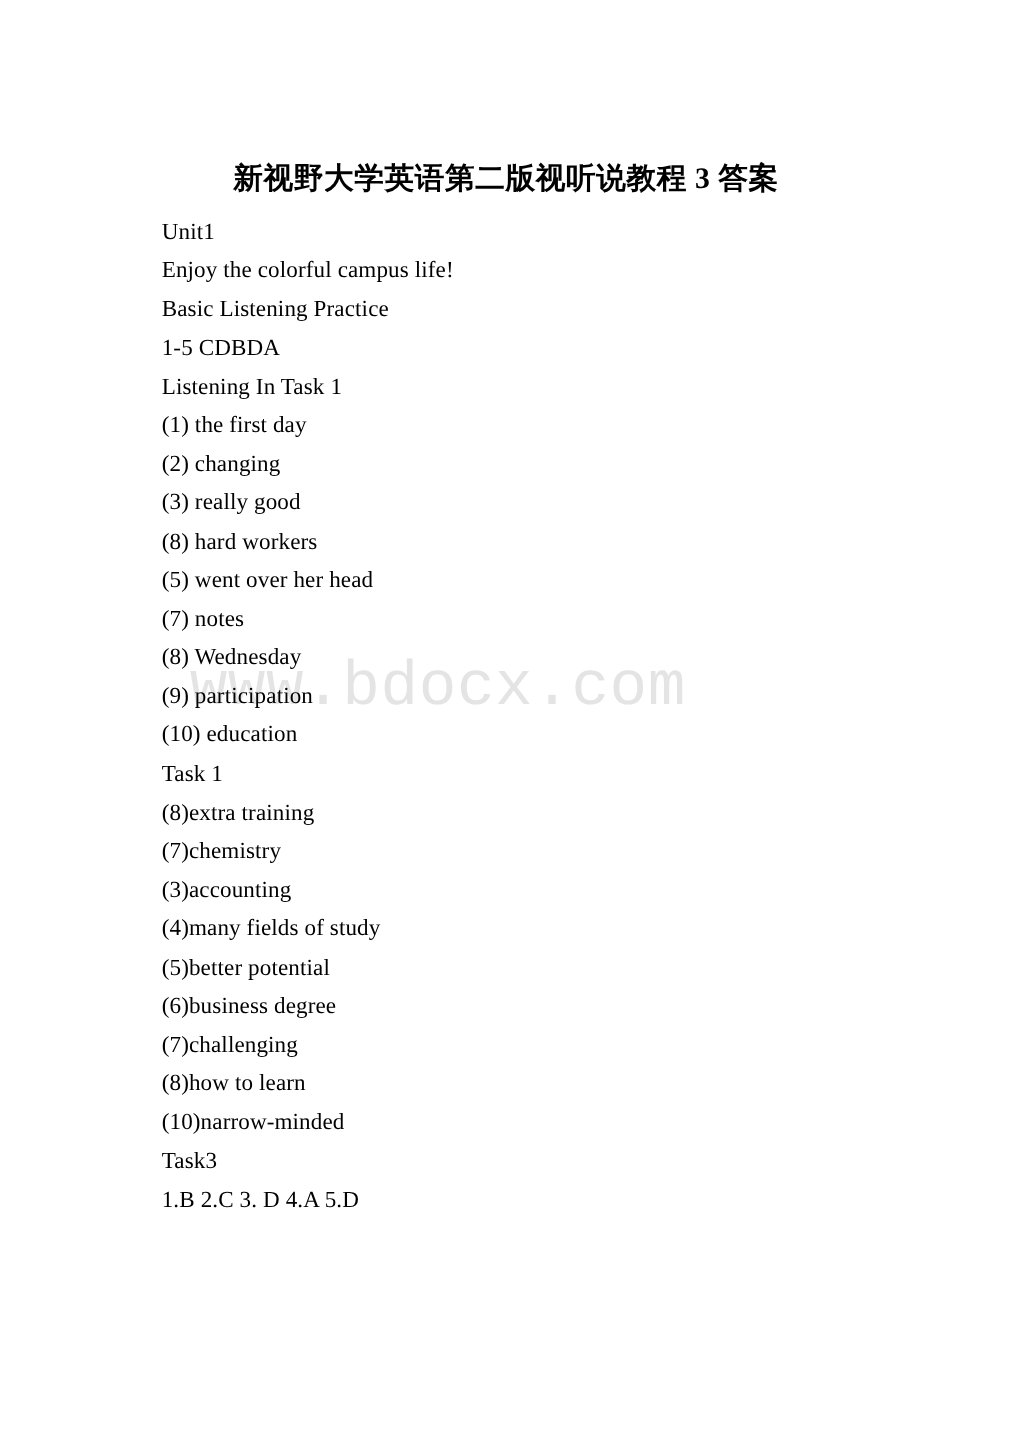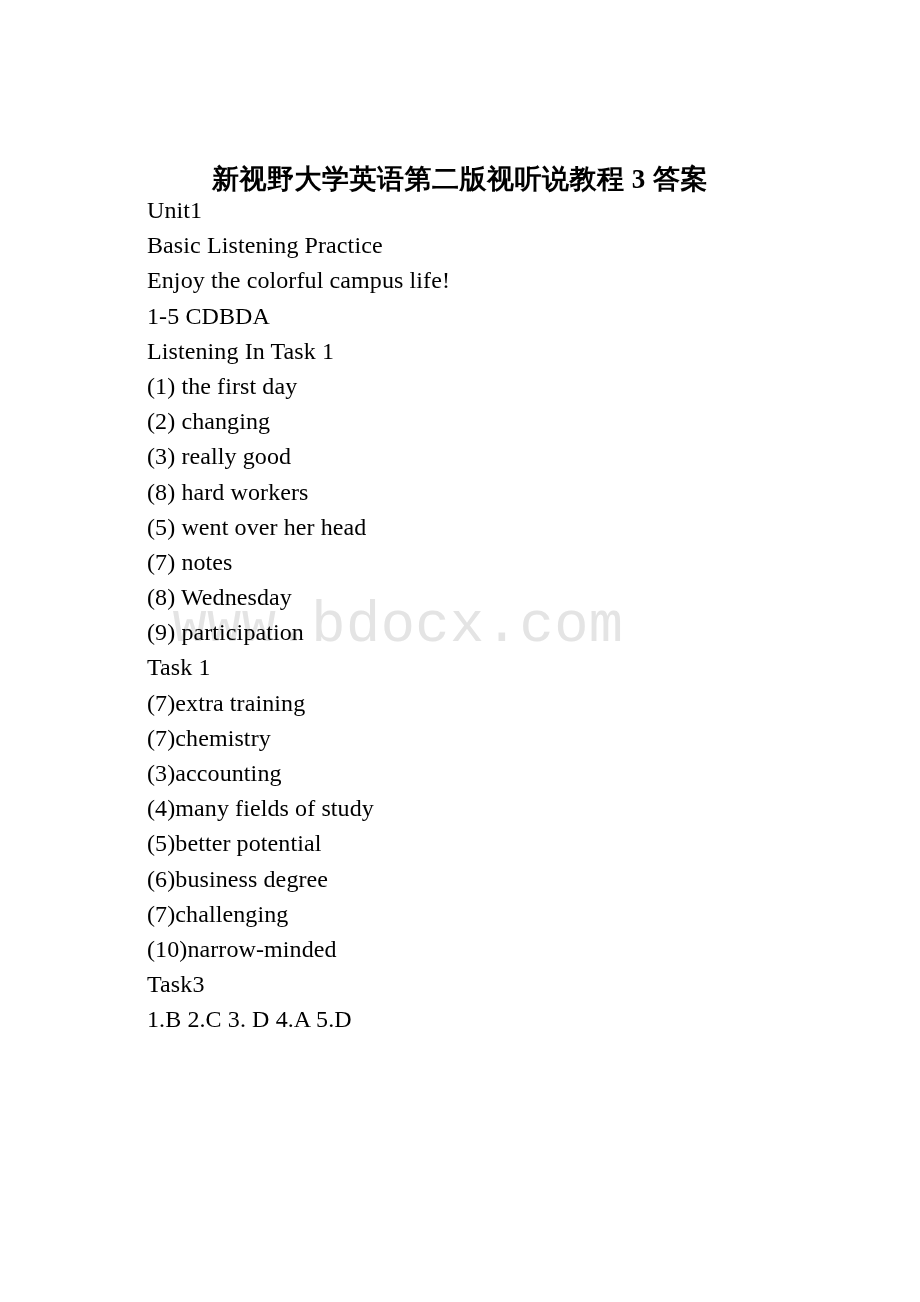--- a/index.html
+++ b/index.html
@@ -49,21 +49,21 @@
     width: 920px;
     z-index: 2;
   }
 
   
   .doc-title {
     margin: 0;
     padding: 0;
     position: absolute;
     left: 0;
-    top: 160px;
+    top: 143px;
     width: 920px;
     text-align: center;
     font-size: 27px;
     font-weight: 700;
     line-height: 38px;
     letter-spacing: 0.5px;
     white-space: nowrap;
   }
 
   
@@ -71,57 +71,59 @@
     position: absolute;
     left: 147px;
     top: 200px;
     width: 700px;
   }
   .doc-line {
     margin: 0;
     padding: 0;
     height: 35.2px;
     line-height: 21px;
-    font-size: 24px;
+    font-size: 21px;
     white-space: pre;
     letter-spacing: 0.1px;
   }
 </style>
 </head>
 <body>
 
 <div id="page">
 
   <div id="watermark">www.bdocx.com</div>
 
   <div id="content">
 
     <h1 class="doc-title">新视野大学英语第二版视听说教程 3 答案</h1>
 
     <div class="body-block">
       <p class="doc-line">Unit1</p>
+      <p class="doc-line">Enjoy the colorful campus life!</p>
       <p class="doc-line">Basic Listening Practice</p>
-      <p class="doc-line">Enjoy the colorful campus life!</p>
       <p class="doc-line">1-5 CDBDA</p>
       <p class="doc-line">Listening In Task 1</p>
       <p class="doc-line">(1) the first day</p>
       <p class="doc-line">(2) changing</p>
       <p class="doc-line">(3) really good</p>
       <p class="doc-line">(8) hard workers</p>
       <p class="doc-line">(5) went over her head</p>
       <p class="doc-line">(7) notes</p>
       <p class="doc-line">(8) Wednesday</p>
       <p class="doc-line">(9) participation</p>
+      <p class="doc-line">(10) education</p>
       <p class="doc-line">Task 1</p>
-      <p class="doc-line">(7)extra training</p>
+      <p class="doc-line">(8)extra training</p>
       <p class="doc-line">(7)chemistry</p>
       <p class="doc-line">(3)accounting</p>
       <p class="doc-line">(4)many fields of study</p>
       <p class="doc-line">(5)better potential</p>
       <p class="doc-line">(6)business degree</p>
       <p class="doc-line">(7)challenging</p>
+      <p class="doc-line">(8)how to learn</p>
       <p class="doc-line">(10)narrow-minded</p>
       <p class="doc-line">Task3</p>
       <p class="doc-line">1.B 2.C 3. D 4.A 5.D</p>
     </div>
 
   </div>
 </div>
 
 </body></html>

